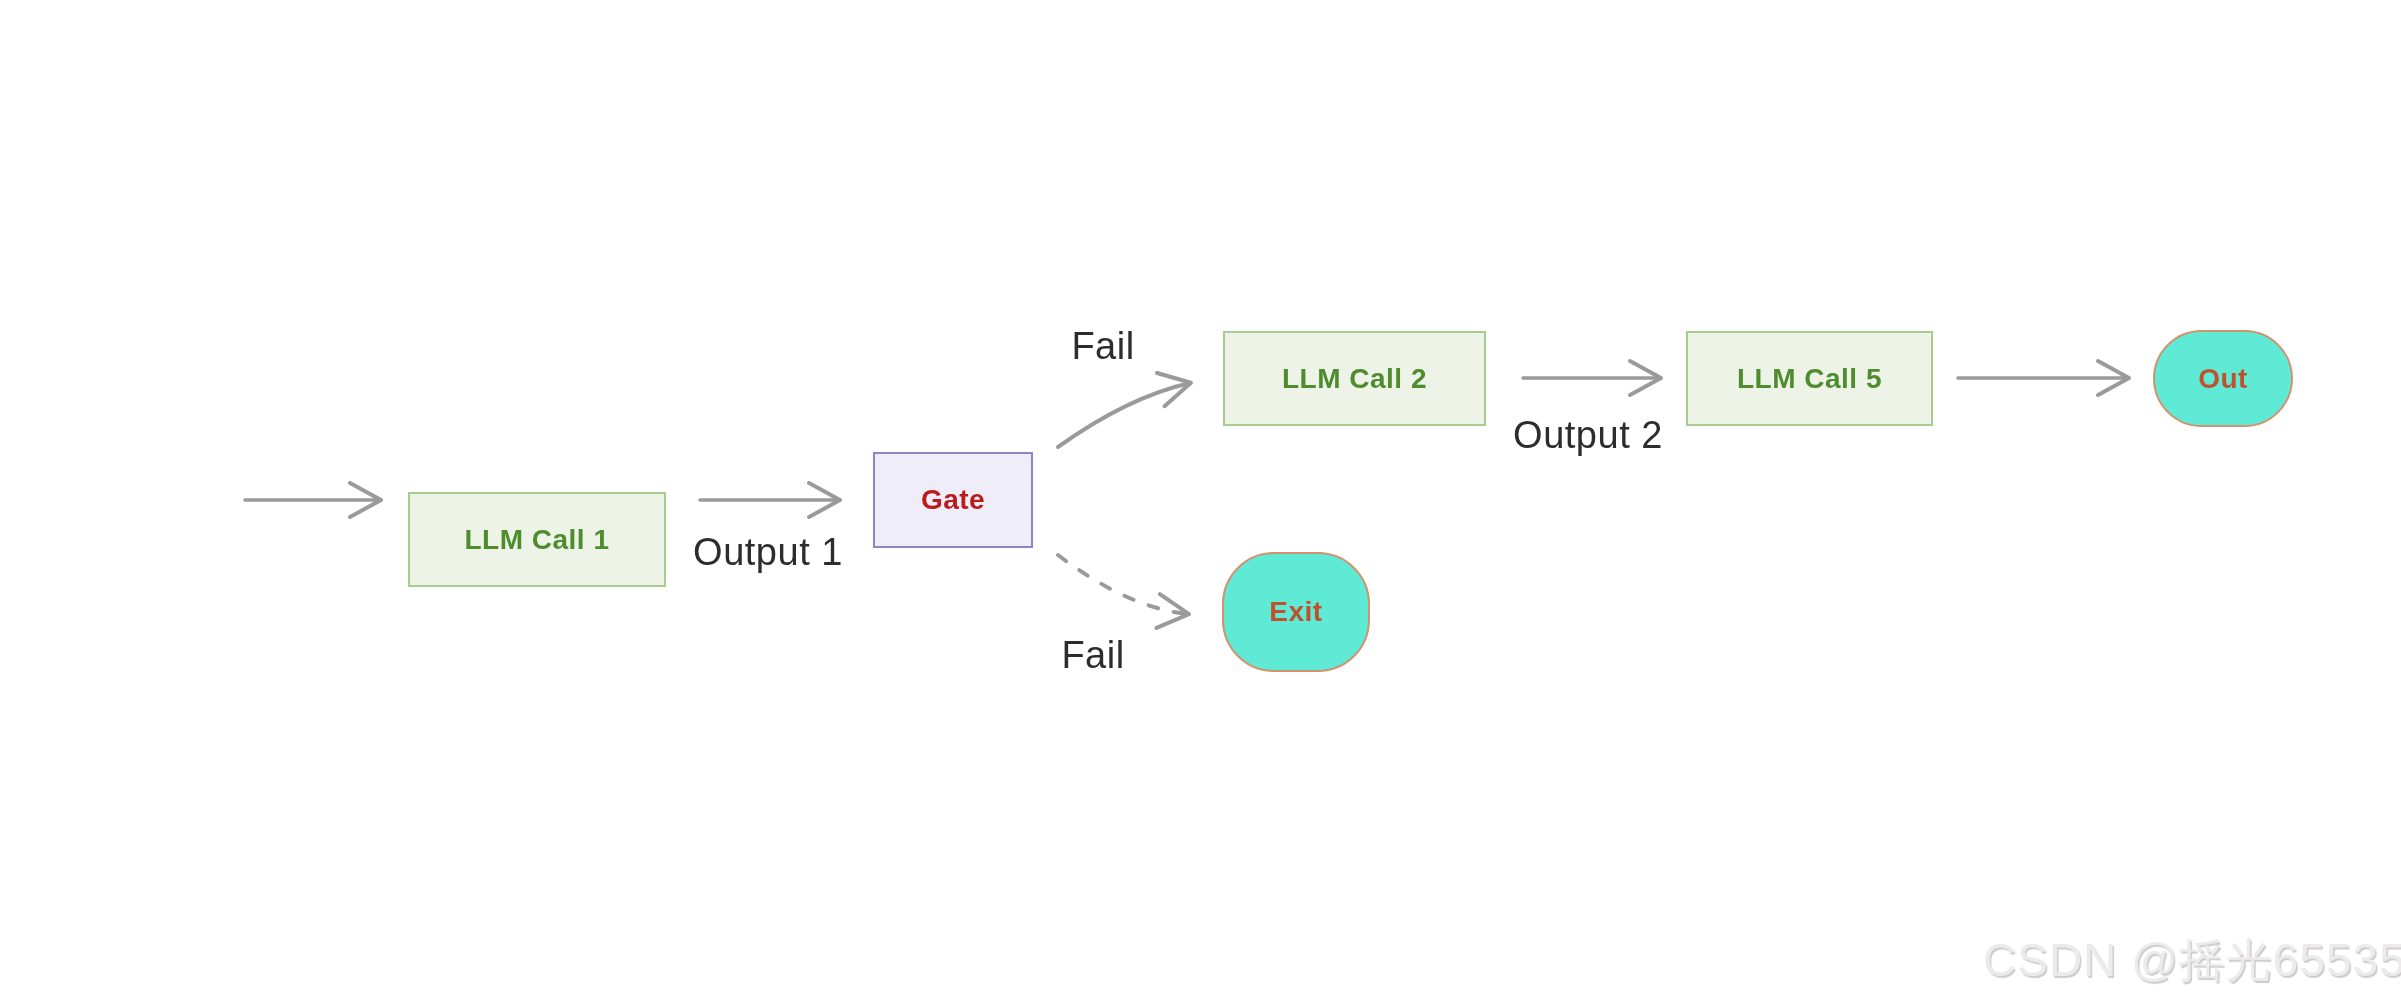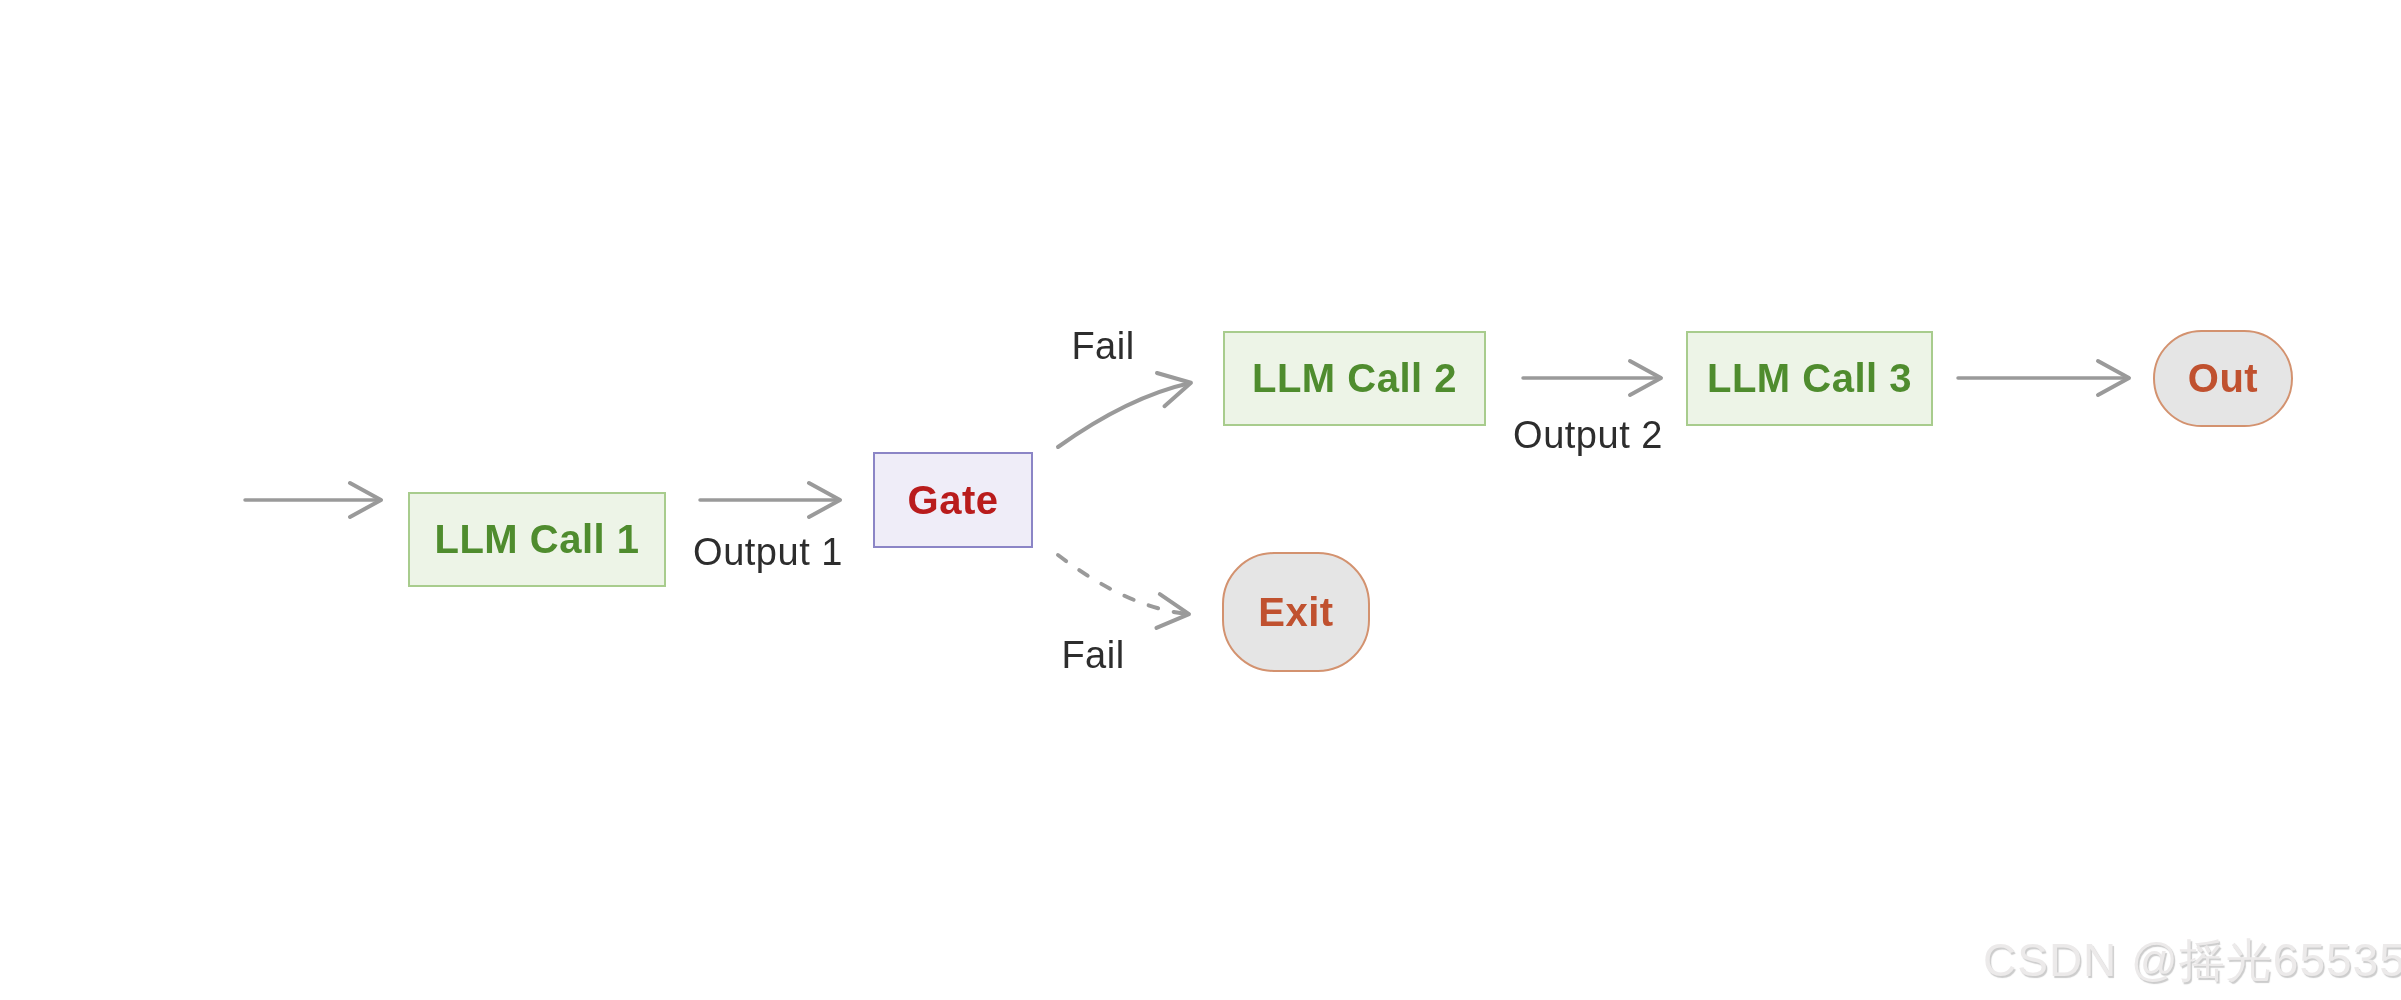--- a/index.html
+++ b/index.html
@@ -10,27 +10,27 @@
     overflow:hidden;
     font-family:"Liberation Sans","DejaVu Sans",sans-serif;
   }
   #edge-layer{position:absolute;left:0;top:0;width:2401px;height:1000px;}
   .node{
     position:absolute;
     display:flex;align-items:center;justify-content:center;
     box-sizing:border-box;
     border:2px solid;
     font-weight:bold;
-    font-size:40px;
+    font-size:28px;
     letter-spacing:0.5px;
     white-space:nowrap;
   }
   .node.process{background:#edf4e7;border-color:#a8cc8d;color:#4f8c2e;}
   .node.gate{background:#efedf8;border-color:#8b85c6;color:#b91c1c;}
-  .node.terminal{background:#e5e5e5;border-color:#d3926f;color:#c0512f;border-radius:52px;}
+  .node.terminal{background:#5eead4;border-color:#d3926f;color:#c0512f;border-radius:52px;}
   #node-in  {left:112px;top:451px;width:106px;height:99px;border-radius:52px;}
   #node-llm1{left:408px;top:452px;width:258px;height:95px;margin-top:40px;}
   #node-gate{left:873px;top:452px;width:160px;height:96px;}
   #node-llm2{left:1223px;top:331px;width:263px;height:95px;}
   #node-llm3{left:1686px;top:331px;width:247px;height:95px;}
   #node-out {left:2153px;top:330px;width:140px;height:97px;}
   #node-exit{left:1222px;top:552px;width:148px;height:120px;}
   .edge-label{
     position:absolute;
     transform:translateX(-50%);
@@ -72,21 +72,21 @@
     <path d="M 1958 378 L 2128 378" fill="none" stroke="#9a9a9a" stroke-width="3.5" stroke-linecap="round" marker-end="url(#ah)"></path>
   </svg>
 
 
   <div class="node process" id="node-llm1">LLM Call 1</div>
 
   <div class="node gate" id="node-gate">Gate</div>
 
   <div class="node process" id="node-llm2">LLM Call 2</div>
 
-  <div class="node process" id="node-llm3">LLM Call 3</div>
+  <div class="node process" id="node-llm3">LLM Call 5</div>
 
   <div class="node terminal" id="node-out">Out</div>
 
   <div class="node terminal" id="node-exit">Exit</div>
 
   <div class="edge-label" id="label-output1">Output 1</div>
 
   <div class="edge-label" id="label-pass">Fail</div>
 
   <div class="edge-label" id="label-fail">Fail</div>

